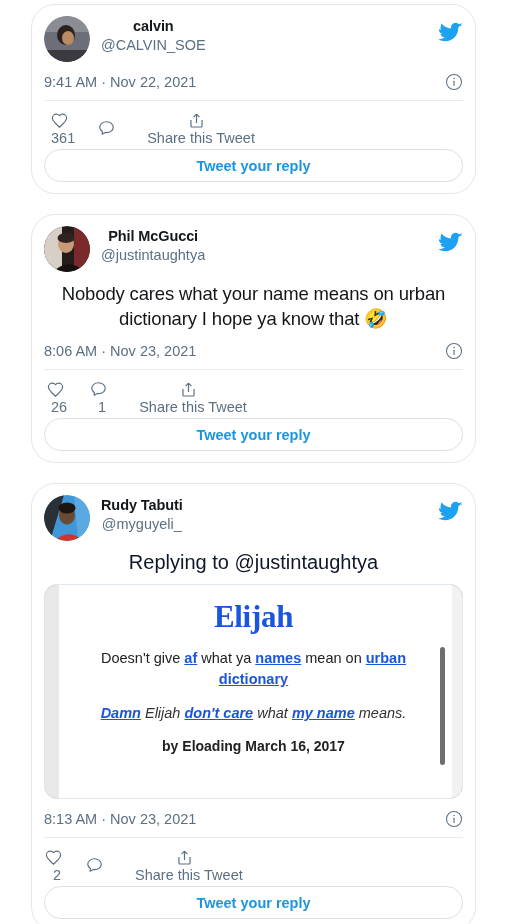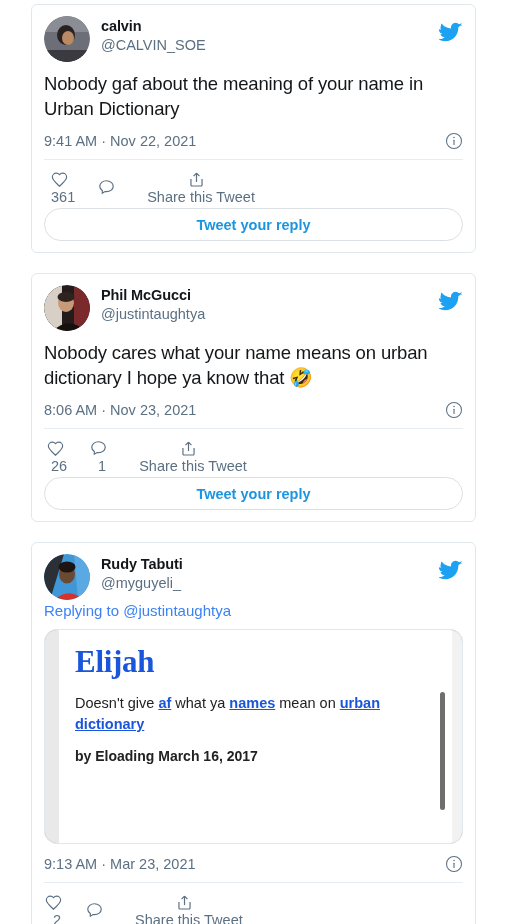--- a/index.html
+++ b/index.html
@@ -18,22 +18,23 @@
     background: #ffffff;
   }
 
   
   .tweet-card {
     position: relative;
     margin: 0 auto 20px auto;
     width: 445px;
     background: #ffffff;
     border: 1px solid #e1e8ed;
-    border-radius: 6px;
+    border-radius: 24px;
     padding: 11px 12px 11px 12px;
+    text-align: center;
   }
   .tweet-card:last-child { margin-bottom: 8px; }
 
   
   .tw-header {
     display: flex;
     align-items: flex-start;
     position: relative;
     min-height: 46px;
   }
@@ -78,23 +79,23 @@
     line-height: 1.33;
     color: #14171a;
     letter-spacing: -0.15px;
     word-wrap: break-word;
   }
   .tweet-text .emoji {
     font-size: 19px;
     line-height: 1;
   }
   .replying-to {
-    margin-top: 2px;
-    font-size: 15px;
-    color: #3b82f6;
+    margin-top: 10px;
+    font-size: 20px;
+    color: #0f172a;
   }
 
   
   .embed-image {
     margin-top: 10px;
     width: 100%;
     height: 215px;
     border: 1px solid #e1e8ed;
     border-radius: 13px;
     overflow: hidden;
@@ -245,21 +246,20 @@
         <div class="display-name">calvin</div>
         <div class="handle">@CALVIN_SOE</div>
       </div>
       <div class="bird">
         <svg viewBox="0 0 24 24">
           <path fill="#1DA1F2" d="M23.643 4.937c-.835.37-1.732.62-2.675.733a4.67 4.67 0 0 0 2.048-2.578 9.3 9.3 0 0 1-2.958 1.13 4.66 4.66 0 0 0-7.938 4.25 13.229 13.229 0 0 1-9.602-4.868c-.4.69-.63 1.49-.63 2.342A4.66 4.66 0 0 0 1.96 9.824a4.647 4.647 0 0 1-2.11-.583v.06a4.66 4.66 0 0 0 3.737 4.568 4.692 4.692 0 0 1-2.104.08 4.661 4.661 0 0 0 4.352 3.234 9.348 9.348 0 0 1-5.786 1.995 9.5 9.5 0 0 1-1.112-.065 13.175 13.175 0 0 0 7.14 2.093c8.57 0 13.255-7.098 13.255-13.254 0-.2-.005-.402-.014-.602a9.47 9.47 0 0 0 2.323-2.41z"></path>
         </svg>
       </div>
     </div>
 
-    <div class="tweet-text">Nobody gaf about the meaning of your name in Urban Dictionary</div>
 
     <div class="meta-row">
       <span class="timestamp">9:41 AM · Nov 22, 2021</span>
       <span class="info-icon">
         <svg viewBox="0 0 24 24">
           <circle cx="12" cy="12" r="10" fill="none" stroke="#5b7083" stroke-width="1.4"></circle>
           <circle cx="12" cy="7.3" r="1.05" fill="#5b7083"></circle>
           <rect x="11.25" y="10.2" width="1.5" height="7" rx="0.7" fill="#5b7083"></rect>
         </svg>
       </span>
@@ -404,28 +404,29 @@
       </div>
     </div>
 
     <div class="replying-to">Replying to @justintaughtya</div>
 
     <div class="embed-image">
       <div class="ud-gutter"></div>
       <div class="ud-panel">
         <div class="ud-title">Elijah</div>
         <div class="ud-def"><span>Doesn't give </span><a href="#">af</a><span> what ya </span><a href="#">names</a><span> mean on </span><a href="#">urban dictionary</a></div>
+        <div class="ud-ex"><a href="#">Damn</a><span> Elijah </span><a href="#">don't care</a><span> what </span><a href="#">my name</a><span> means.</span></div>
         <div class="ud-by">by Eloading March 16, 2017</div>
         <div class="ud-scrollbar"></div>
       </div>
       <div class="ud-right-edge"></div>
     </div>
 
     <div class="meta-row">
-      <span class="timestamp">9:13 AM · Mar 23, 2021</span>
+      <span class="timestamp">8:13 AM · Nov 23, 2021</span>
       <span class="info-icon">
         <svg viewBox="0 0 24 24">
           <circle cx="12" cy="12" r="10" fill="none" stroke="#5b7083" stroke-width="1.4"></circle>
           <circle cx="12" cy="7.3" r="1.05" fill="#5b7083"></circle>
           <rect x="11.25" y="10.2" width="1.5" height="7" rx="0.7" fill="#5b7083"></rect>
         </svg>
       </span>
     </div>
 
     <div class="divider"></div>

